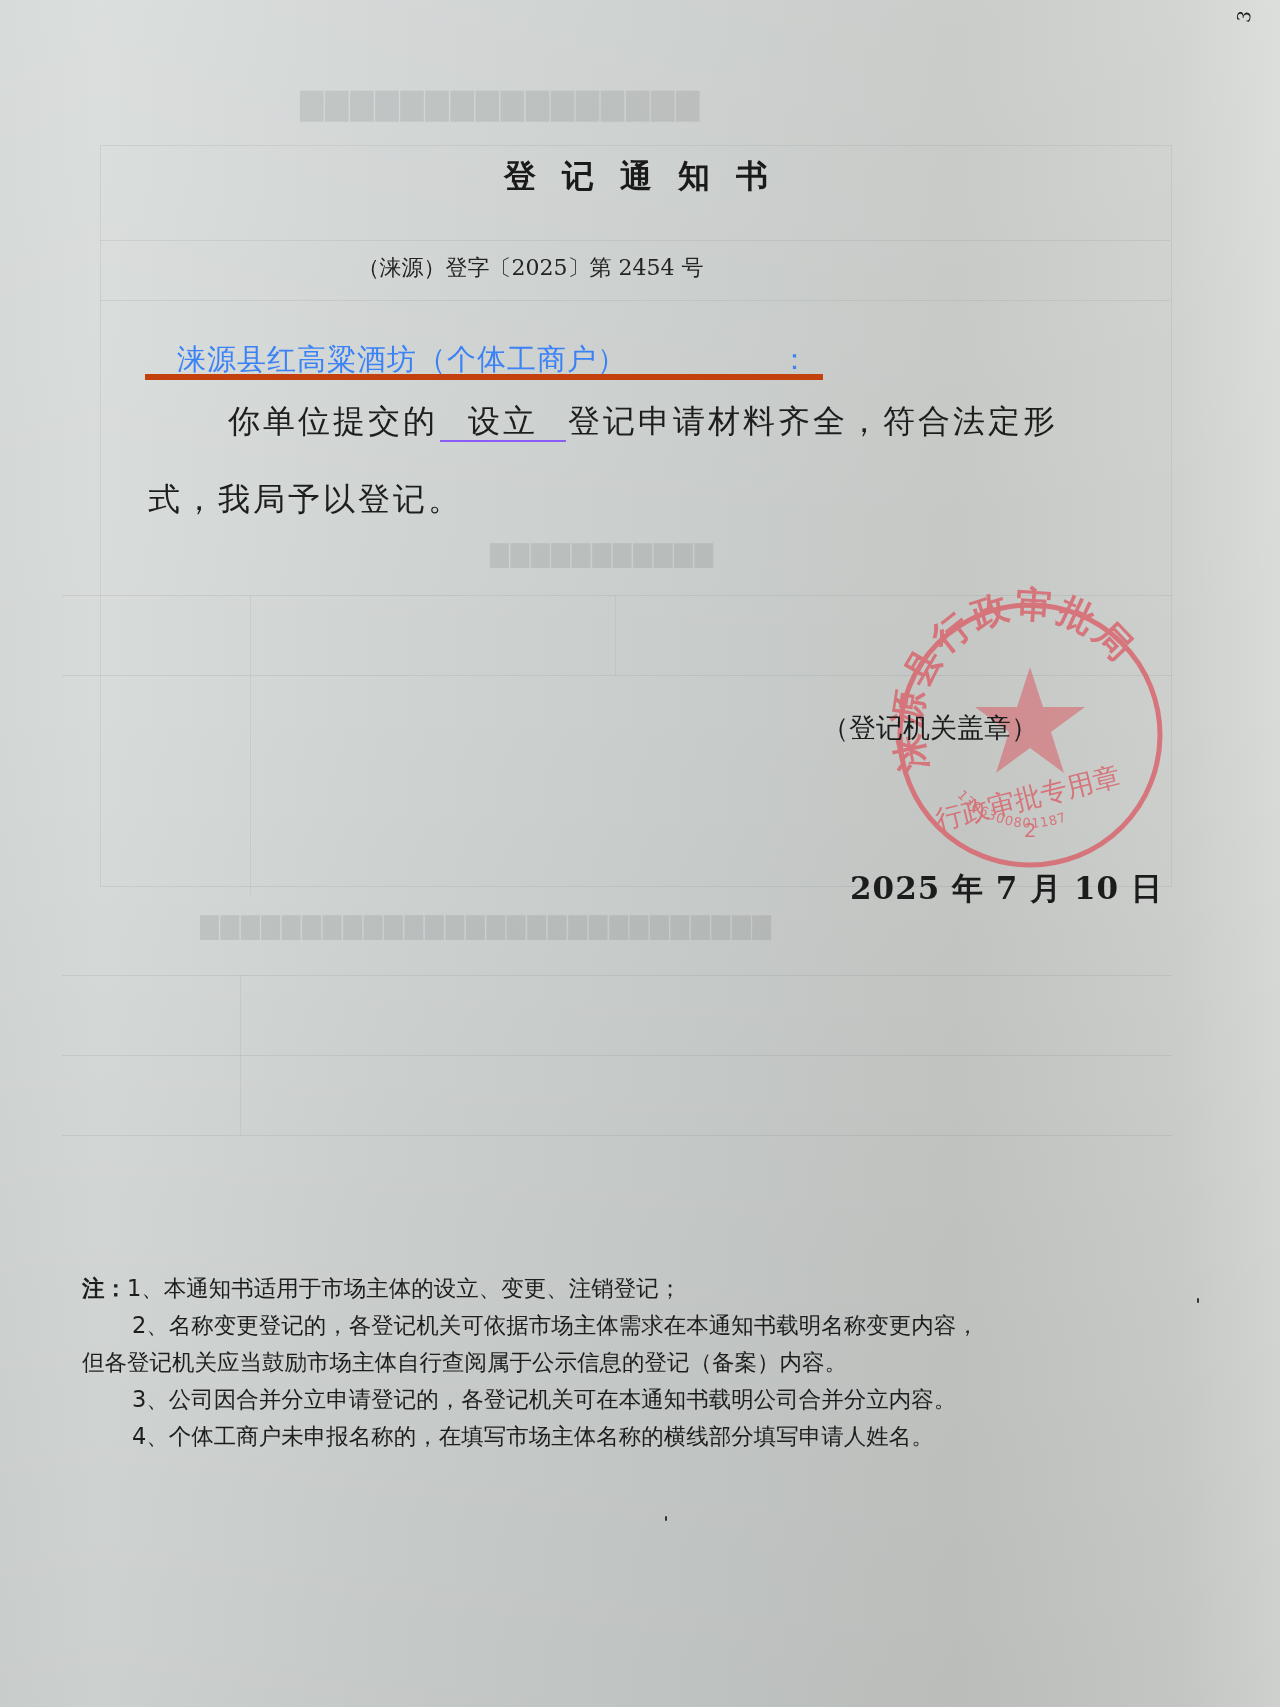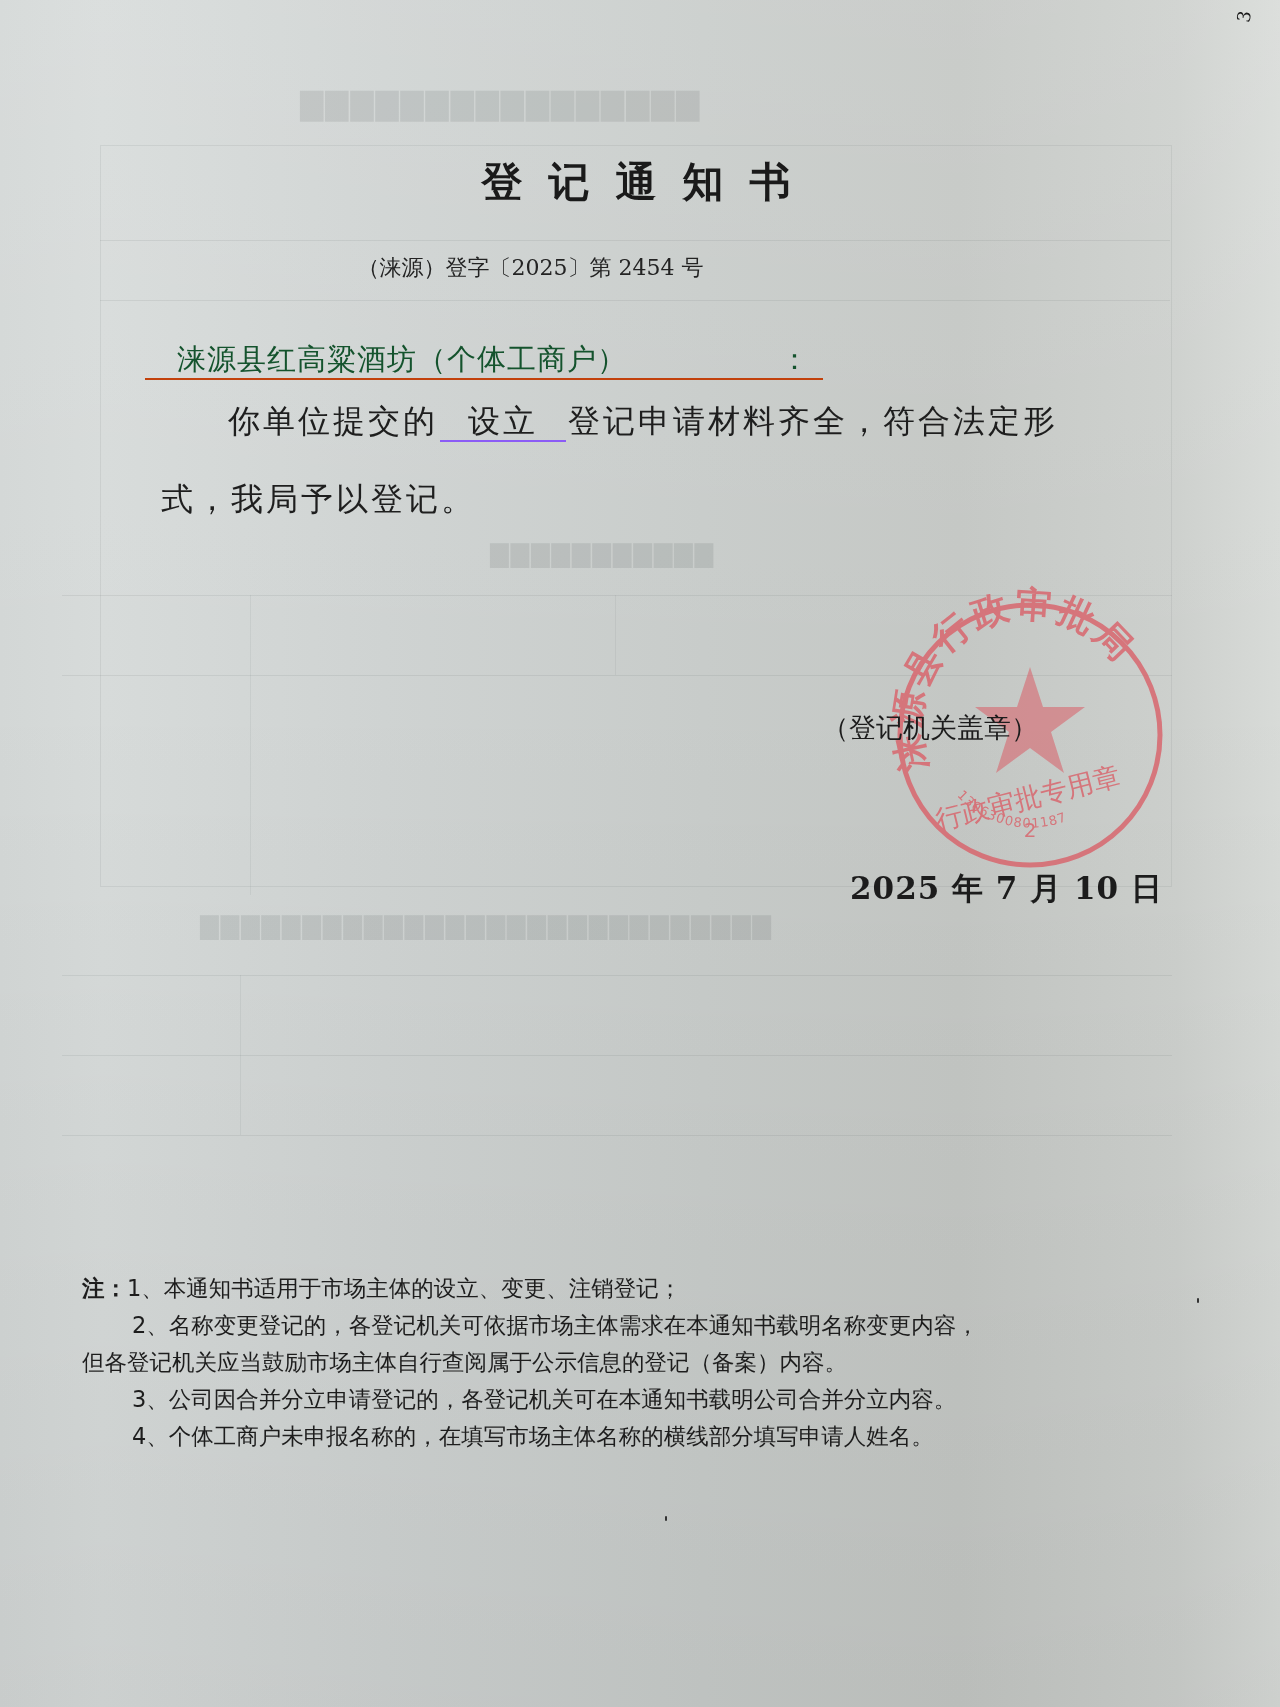--- a/index.html
+++ b/index.html
@@ -63,21 +63,21 @@
     }
 
     .doc-title {
       position: absolute;
       left: 0;
       width: 1280px;
       top: 155px;
       text-align: center;
       font-family: "DejaVu Sans", sans-serif;
       font-weight: bold;
-      font-size: 41px;
+      font-size: 32px;
       letter-spacing: 26px;
       color: #1a1a1a;
       padding-left: 18px;
       box-sizing: border-box;
     }
     .doc-number {
       position: absolute;
       left: 0;
       width: 1041px;
       top: 253px;
@@ -86,24 +86,24 @@
       color: #232323;
       padding-left: 20px;
       box-sizing: border-box;
     }
     .addressee-line {
       position: absolute;
       left: 145px;
       top: 340px;
       width: 678px;
       height: 40px;
-      border-bottom: 2px solid #c2410c;
+      border-bottom: 6px solid #c2410c;
       font-family: "DejaVu Sans", sans-serif;
       font-size: 29px;
-      color: #14532d;
+      color: #3b82f6;
       box-sizing: border-box;
     }
     .addressee-name {
       position: absolute;
       left: 32px;
       top: 0px;
       letter-spacing: 1px;
     }
     .addressee-colon {
       position: absolute;
@@ -124,21 +124,21 @@
       display: inline-block;
       min-width: 118px;
       border-bottom: 2px solid #8b5cf6;
       text-align: center;
       line-height: 1.15;
       padding: 0 4px;
       margin: 0 2px;
     }
     .body-line2 {
       position: absolute;
-      left: 161px;
+      left: 148px;
       top: 478px;
       font-family: Liberation Mono, monospace;
       font-size: 32px;
       color: #1e1e1e;
       letter-spacing: 3px;
       white-space: nowrap;
     }
     .seal-note {
       position: absolute;
       left: 822px;

